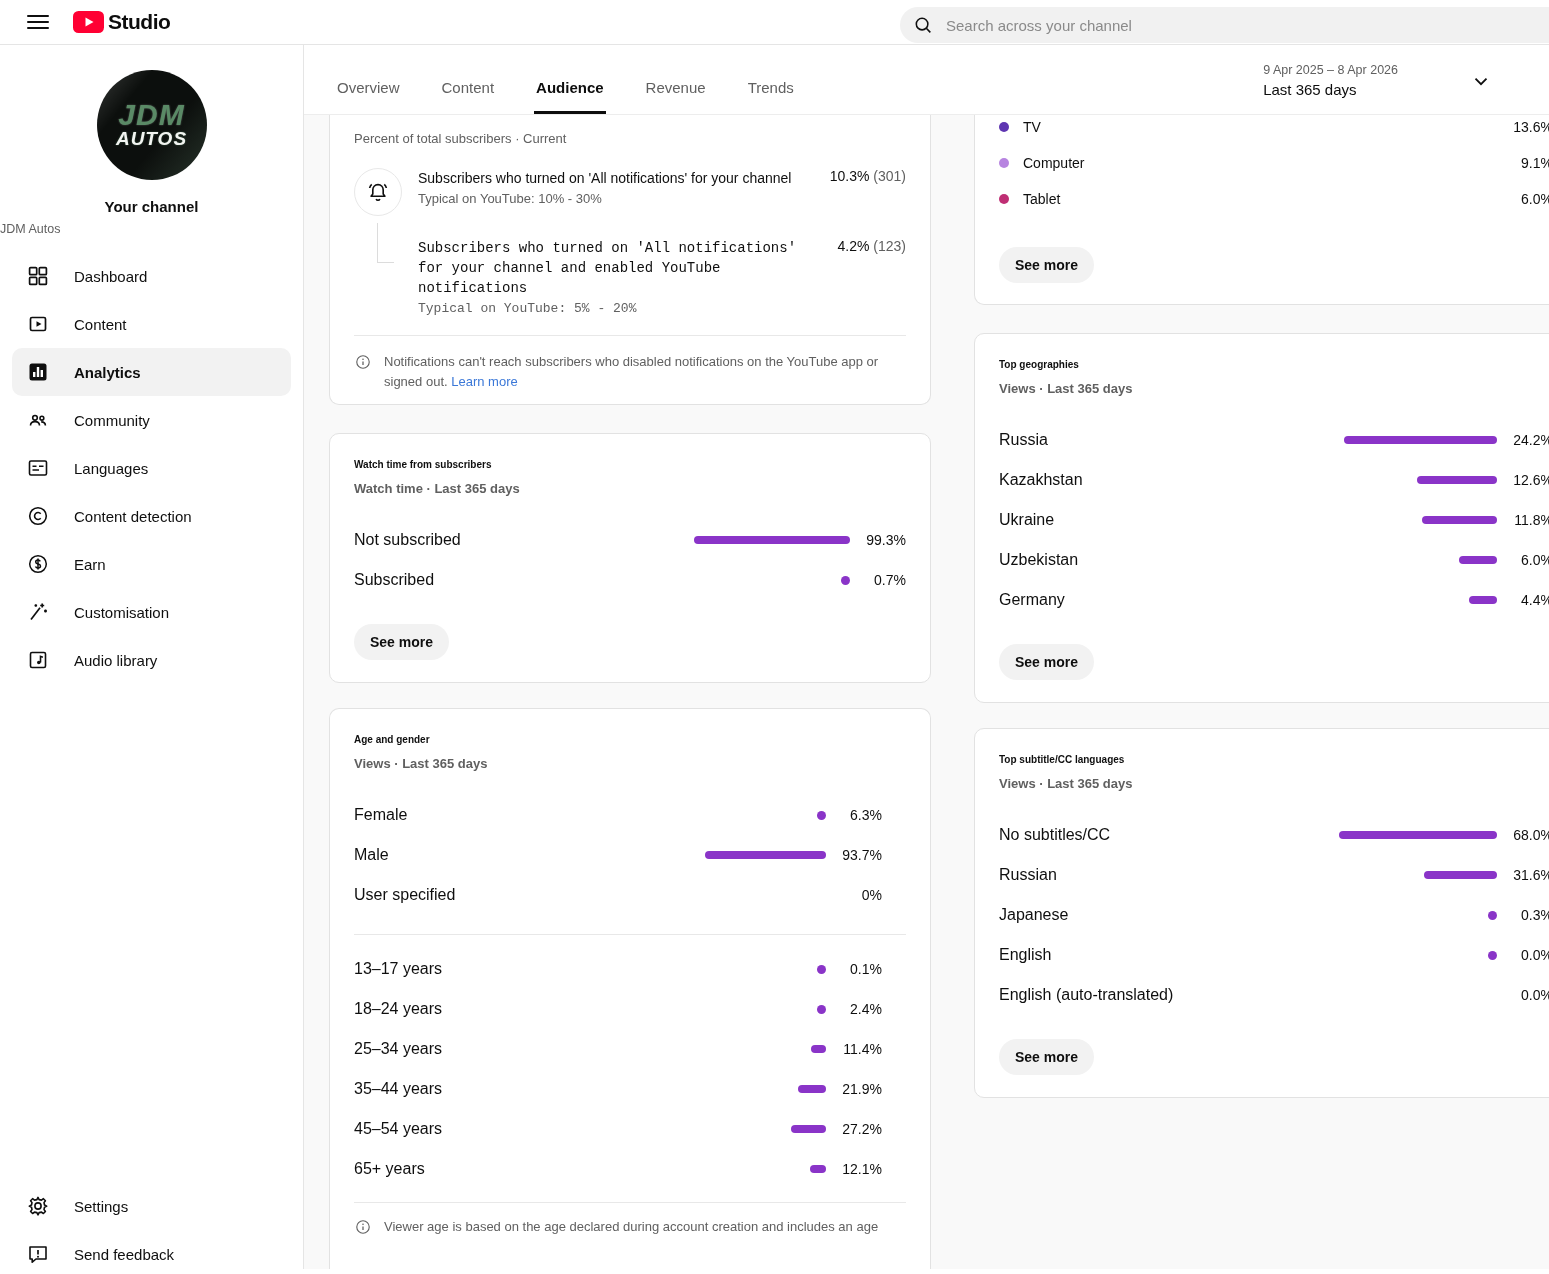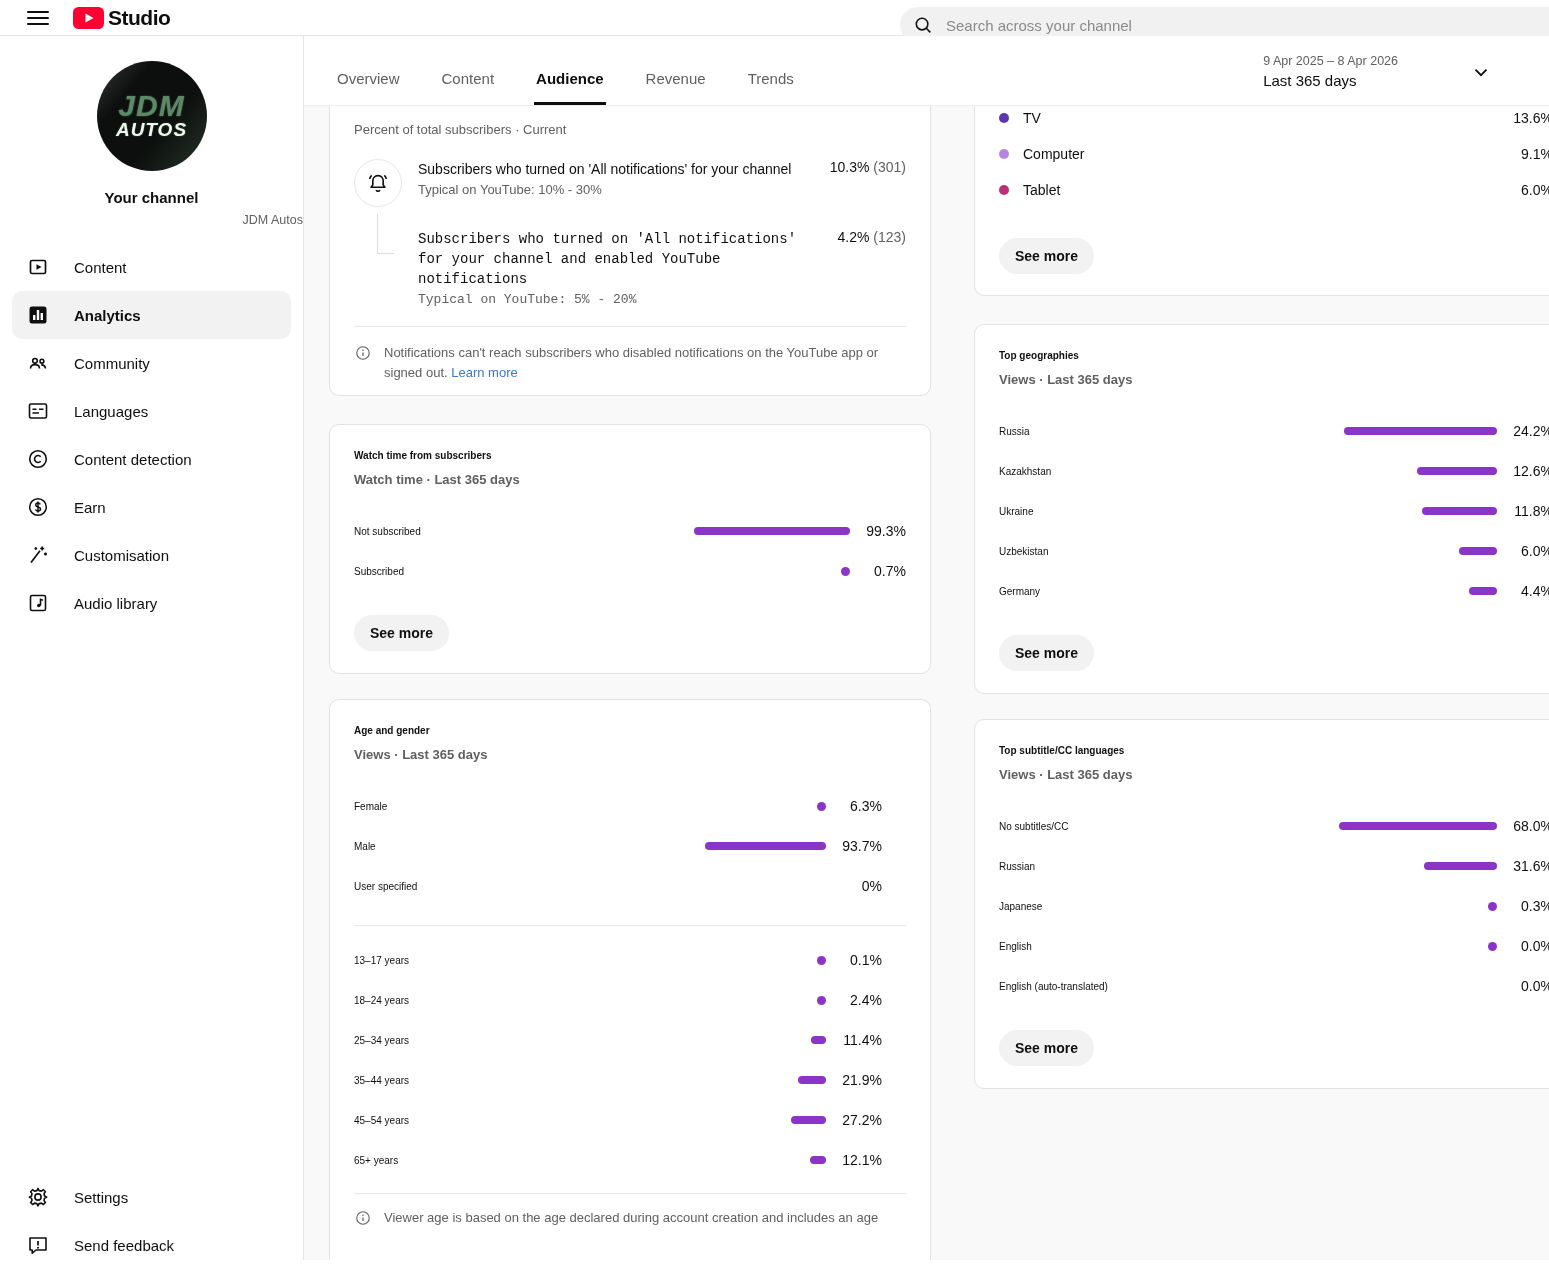--- a/index.html
+++ b/index.html
@@ -11,21 +11,21 @@
   }
   svg { display:block; }
   :root{
     --purple:#8a34c8;
     --gray-text:#606060;
     --hairline:#e5e5e5;
     --card-border:#e2e2e2;
   }
 
   
-  .topbar{ height:36px; background:#fff; border-bottom:1px solid var(--hairline);
+  .topbar{ height:45px; background:#fff; border-bottom:1px solid var(--hairline);
     display:flex; align-items:center; position:relative; }
   .hamburger{ width:22px; margin-left:27px; cursor:pointer; }
   .hamburger span{ display:block; height:2px; background:#0f0f0f; margin:4px 0; border-radius:1px;}
   .brand{ display:flex; align-items:center; margin-left:24px; cursor:pointer; }
   .brand-text{ font-size:21px; font-weight:bold; letter-spacing:-0.5px; margin-left:4px; color:#0d0d0d;}
   .searchbox{ position:absolute; left:900px; right:-20px; top:7px; height:36px;
     background:#f1f1f1; border-radius:18px; display:flex; align-items:center; padding-left:12px;}
   .searchbox svg{ color:#0f0f0f; }
   .searchbox input{ flex:1; border:none; outline:none; background:transparent;
     font-family:"Liberation Sans",sans-serif; font-size:15px; color:#0f0f0f; margin-left:12px;}
@@ -41,21 +41,21 @@
     background:#0c0f0d;
     background-image:linear-gradient(130deg, rgba(255,255,255,.18) 0%, rgba(255,255,255,0) 28%),
                      linear-gradient(310deg, rgba(120,160,130,.25) 0%, rgba(0,0,0,0) 40%);
     display:flex; flex-direction:column; align-items:center; justify-content:center;
     overflow:hidden;}
   .avatar .l1{ font-style:italic; font-weight:bold; font-size:30px; color:#5a8a66;
     letter-spacing:1px; line-height:28px; text-shadow:0 0 2px rgba(220,230,220,.35);}
   .avatar .l2{ font-style:italic; font-weight:bold; font-size:19px; color:#f2f4f1;
     letter-spacing:1px; line-height:20px; text-shadow:0 0 2px rgba(90,138,102,.6);}
   .chan-name{ text-align:center; font-size:15px; font-weight:bold; margin-top:18px; color:#0f0f0f;}
-  .chan-handle{ text-align:right; font-size:12.5px; color:var(--gray-text); margin-top:7px;}
+  .chan-handle{ text-align:left; font-size:12.5px; color:var(--gray-text); margin-top:7px;}
   .nav{ margin-top:16px; }
   .nav-item{ display:flex; align-items:center; height:48px; margin:0 12px; padding-left:14px;
     border-radius:10px; cursor:pointer; color:#0f0f0f;}
   .nav-item.active{ background:#f2f2f2; }
   .nav-icon{ width:24px; height:24px; color:#0f0f0f; flex:none;}
   .nav-label{ font-size:15px; margin-left:24px; white-space:nowrap;}
   .nav-item.active .nav-label{ font-weight:bold; }
   .side-footer{ position:absolute; top:1137px; left:0; right:0;}
 
   
@@ -92,21 +92,21 @@
   .divider{ border:none; border-top:1px solid #e8e8e8; margin:0 24px;}
 
   .see-more{ display:inline-flex; align-items:center; height:36px; padding:0 16px;
     background:#f2f2f2; border:none; border-radius:18px; font-family:"Liberation Sans",sans-serif;
     font-size:14px; font-weight:bold; color:#0f0f0f; margin:24px 0 0 24px; cursor:pointer;}
 
   
   .dist-rows{ margin-top:22px;}
   .dist-row{ display:flex; align-items:center; height:40px; padding:0 24px;}
   .card-age .dist-row{ padding-right:48px;}
-  .dist-label{ flex:1; font-size:10px; color:#0f0f0f;}
+  .dist-label{ flex:1; font-size:16px; color:#0f0f0f;}
   .dist-bararea{ width:170px; display:flex; justify-content:flex-end; align-items:center;}
   .bar{ height:8px; border-radius:4px; background:var(--purple);}
   .dist-value{ width:56px; text-align:right; font-size:14px; color:#0f0f0f; white-space:nowrap;}
 
   
   .device-rows{ margin-top:-6px;}
   .device-row{ display:flex; align-items:center; height:36px; padding:0 24px;}
   .dot{ width:10px; height:10px; border-radius:50%; flex:none;}
   .device-label{ font-size:14px; margin-left:14px; color:#0f0f0f;}
   .device-value{ margin-left:auto; font-size:14px; color:#0f0f0f;}
@@ -261,20 +261,26 @@
   <aside class="sidebar">
     <div class="avatar">
       <span class="l1">JDM</span>
       <span class="l2">AUTOS</span>
     </div>
     <div class="chan-name">Your channel</div>
     <div class="chan-handle">JDM Autos</div>
     <nav class="nav">
         <div class="nav-item">
     <svg class="nav-icon">
+            <use href="#icon-dashboard"></use>
+          </svg>
+    <span class="nav-label">Dashboard</span>
+  </div>
+        <div class="nav-item">
+    <svg class="nav-icon">
             <use href="#icon-content"></use>
           </svg>
     <span class="nav-label">Content</span>
   </div>
         <div class="nav-item active">
     <svg class="nav-icon">
             <use href="#icon-analytics"></use>
           </svg>
     <span class="nav-label">Analytics</span>
   </div>

